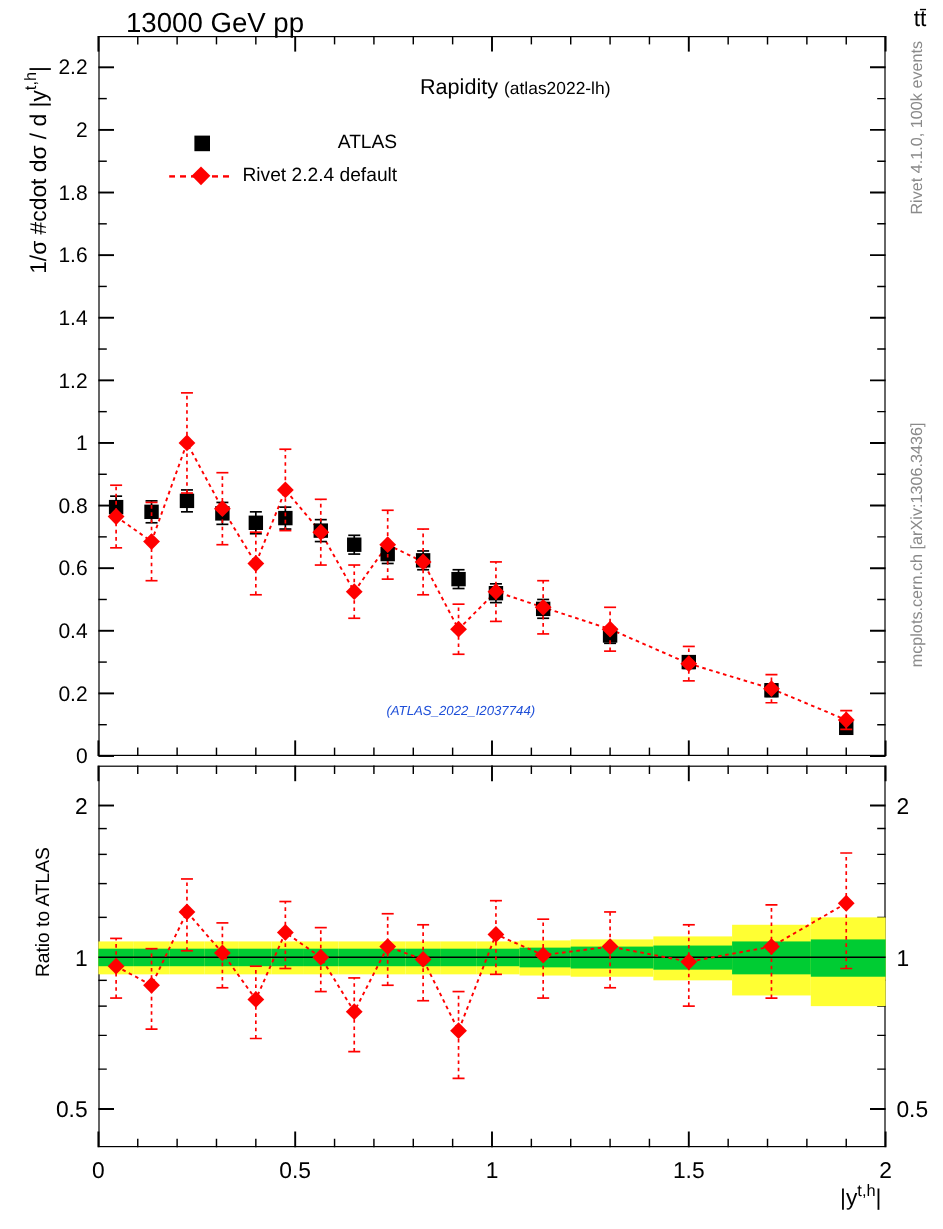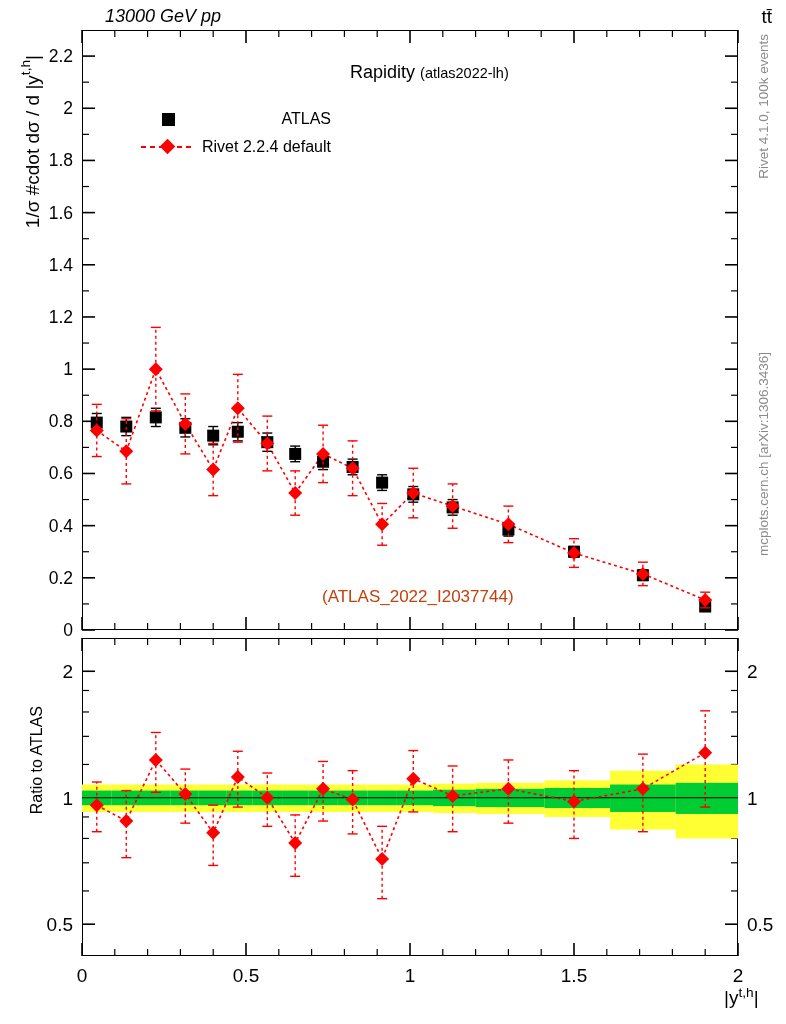--- a/index.html
+++ b/index.html
@@ -2,21 +2,21 @@
 <html><head>
 <meta charset="utf-8">
 <style>
   html,body{margin:0;padding:0;background:#ffffff;}
   body{width:786px;height:1024px;font-family:"Liberation Sans",sans-serif;color:#000;}
   #root{position:relative;width:786px;height:1024px;overflow:hidden;}
 
   .abs{position:absolute;}
 
   
-  .hdr-left{left:105px;top:6px;font-size:18px;font-style:italic;}
+  .hdr-left{left:105px;top:6px;font-size:23px;}
   .hdr-right{right:14px;top:6px;font-size:19px;margin-left:14px;}
 
   
   .vcap{
     writing-mode:vertical-rl;
     text-orientation:mixed;
     transform:rotate(180deg);
     color:#8a8a8a;
     font-size:13.5px;
     white-space:nowrap;
@@ -33,21 +33,21 @@
   
   .legend{position:absolute;left:140px;top:105px;font-size:16px;}
   .legend .row{display:flex;align-items:center;height:28px;justify-content:space-between;}
   .legend .row .mk{width:56px;display:flex;align-items:center;justify-content:center;}
   .legend .row .tx{padding-left:6px;}
 
   .sq{width:13px;height:13px;background:#000;display:inline-block;}
   .dashline{position:relative;width:54px;height:2px;background:repeating-linear-gradient(to right,#ff0000 0 5px,transparent 5px 9px);}
   .dia{width:11px;height:11px;background:#ff0000;transform:rotate(45deg);position:absolute;left:21px;top:-5px;}
 
-  .watermark{position:absolute;color:#c2410c;font-size:17px;}
+  .watermark{position:absolute;color:#1d4ed8;font-size:11px;font-style:italic;}
 
   
   .ylab{
     position:absolute;
     writing-mode:vertical-rl;
     transform:rotate(180deg);
     font-size:19px;
     white-space:nowrap;
   }
   .ylab2{
@@ -100,21 +100,21 @@
       <span class="tx">Rivet 2.2.4 default</span>
     </div>
   </div>
 
   <div class="watermark" style="left:322px;top:587px;">(ATLAS_2022_I2037744)</div>
 
   <div class="abs" id="ratioframe"></div>
 
   <div class="ylab2" style="left:28px;top:706px;">Ratio to ATLAS</div>
 
-  <div class="xlab" style="left:724px;top:985px;">
+  <div class="xlab" style="left:700px;top:985px;">
     <span>|y</span><sup>t,h</sup><span>|</span>
   </div>
 
   <svg id="overlay" width="786" height="1024">
       <line x1="82" y1="630" x2="95" y2="630" stroke="#000" stroke-width="1.6"></line>
       <line x1="738" y1="630" x2="725" y2="630" stroke="#000" stroke-width="1.6"></line>
       <text x="73" y="636" font-size="17.5" font-family="&quot;Liberation Sans&quot;, sans-serif" text-anchor="end" fill="#000">0</text>
       <line x1="82" y1="603.9130434782609" x2="89" y2="603.9130434782609" stroke="#000" stroke-width="1.2"></line>
       <line x1="738" y1="603.9130434782609" x2="731" y2="603.9130434782609" stroke="#000" stroke-width="1.2"></line>
       <line x1="82" y1="577.8260869565217" x2="95" y2="577.8260869565217" stroke="#000" stroke-width="1.6"></line>

